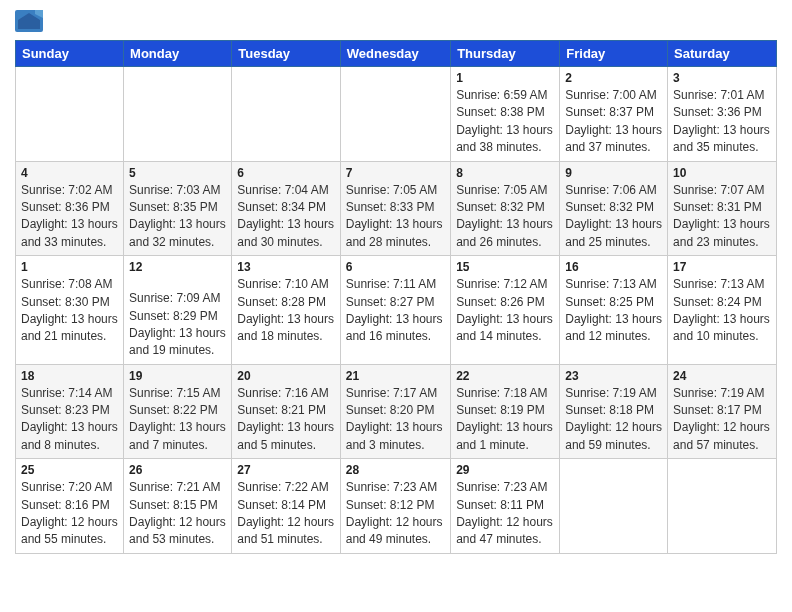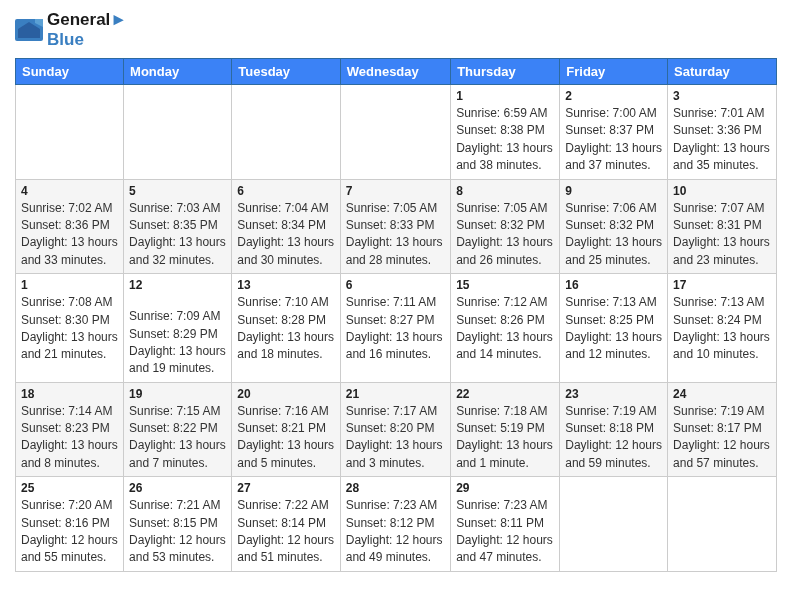--- a/index.html
+++ b/index.html
@@ -37,21 +37,21 @@
     .location-subtitle {
       font-size: 15px;
       color: #333;
     }
     .calendar {
       width: 100%;
       border-collapse: collapse;
       border: 1px solid #ccc;
     }
     .calendar th {
-      background-color: #3b82f6;
+      background-color: #1d4ed8;
       color: #fff;
       font-size: 13px;
       font-weight: bold;
       padding: 5px 6px;
       text-align: left;
       border: 1px solid #2d6aa0;
     }
     .calendar td {
       vertical-align: top;
       border: 1px solid #ccc;
@@ -82,24 +82,20 @@
 </head>
 <body>
 
 <div class="header">
   <div class="logo">
     <svg class="logo-icon" viewBox="0 0 28 22" xmlns="http://www.w3.org/2000/svg">
       <rect x="0" y="0" width="28" height="22" rx="2" fill="#3a7fc1"></rect>
       <polygon points="14,3 25,10 25,19 14,19 3,19 3,10" fill="#2a5fa0"></polygon>
       <polygon points="20,4 28,8 28,0 20,0" fill="#5ba0d4"></polygon>
     </svg>
-    <div>
-      <div style="font-size:17px;font-weight:bold;color:#1a1a1a;">General<span style="color:#3a7fc1;">►</span></div>
-      <div style="font-size:17px;font-weight:bold;color:#3a7fc1;">Blue</div>
-    </div>
   </div>
   <div class="title-block">
     <div class="month-title"></div>
     <div class="location-subtitle"></div>
   </div>
 </div>
 
 <table class="calendar">
   <thead>
     <tr>
@@ -267,21 +263,21 @@
         <td>
           <div class="day-num">21</div>
           <div class="day-info" style="white-space: pre-line;">Sunrise: 7:17 AM
 Sunset: 8:20 PM
 Daylight: 13 hours
 and 3 minutes.</div>
         </td>
         <td>
           <div class="day-num">22</div>
           <div class="day-info" style="white-space: pre-line;">Sunrise: 7:18 AM
-Sunset: 5:19 PM
+Sunset: 8:19 PM
 Daylight: 13 hours
 and 1 minute.</div>
         </td>
         <td>
           <div class="day-num">23</div>
           <div class="day-info" style="white-space: pre-line;">Sunrise: 7:19 AM
 Sunset: 8:18 PM
 Daylight: 12 hours
 and 59 minutes.</div>
         </td>

